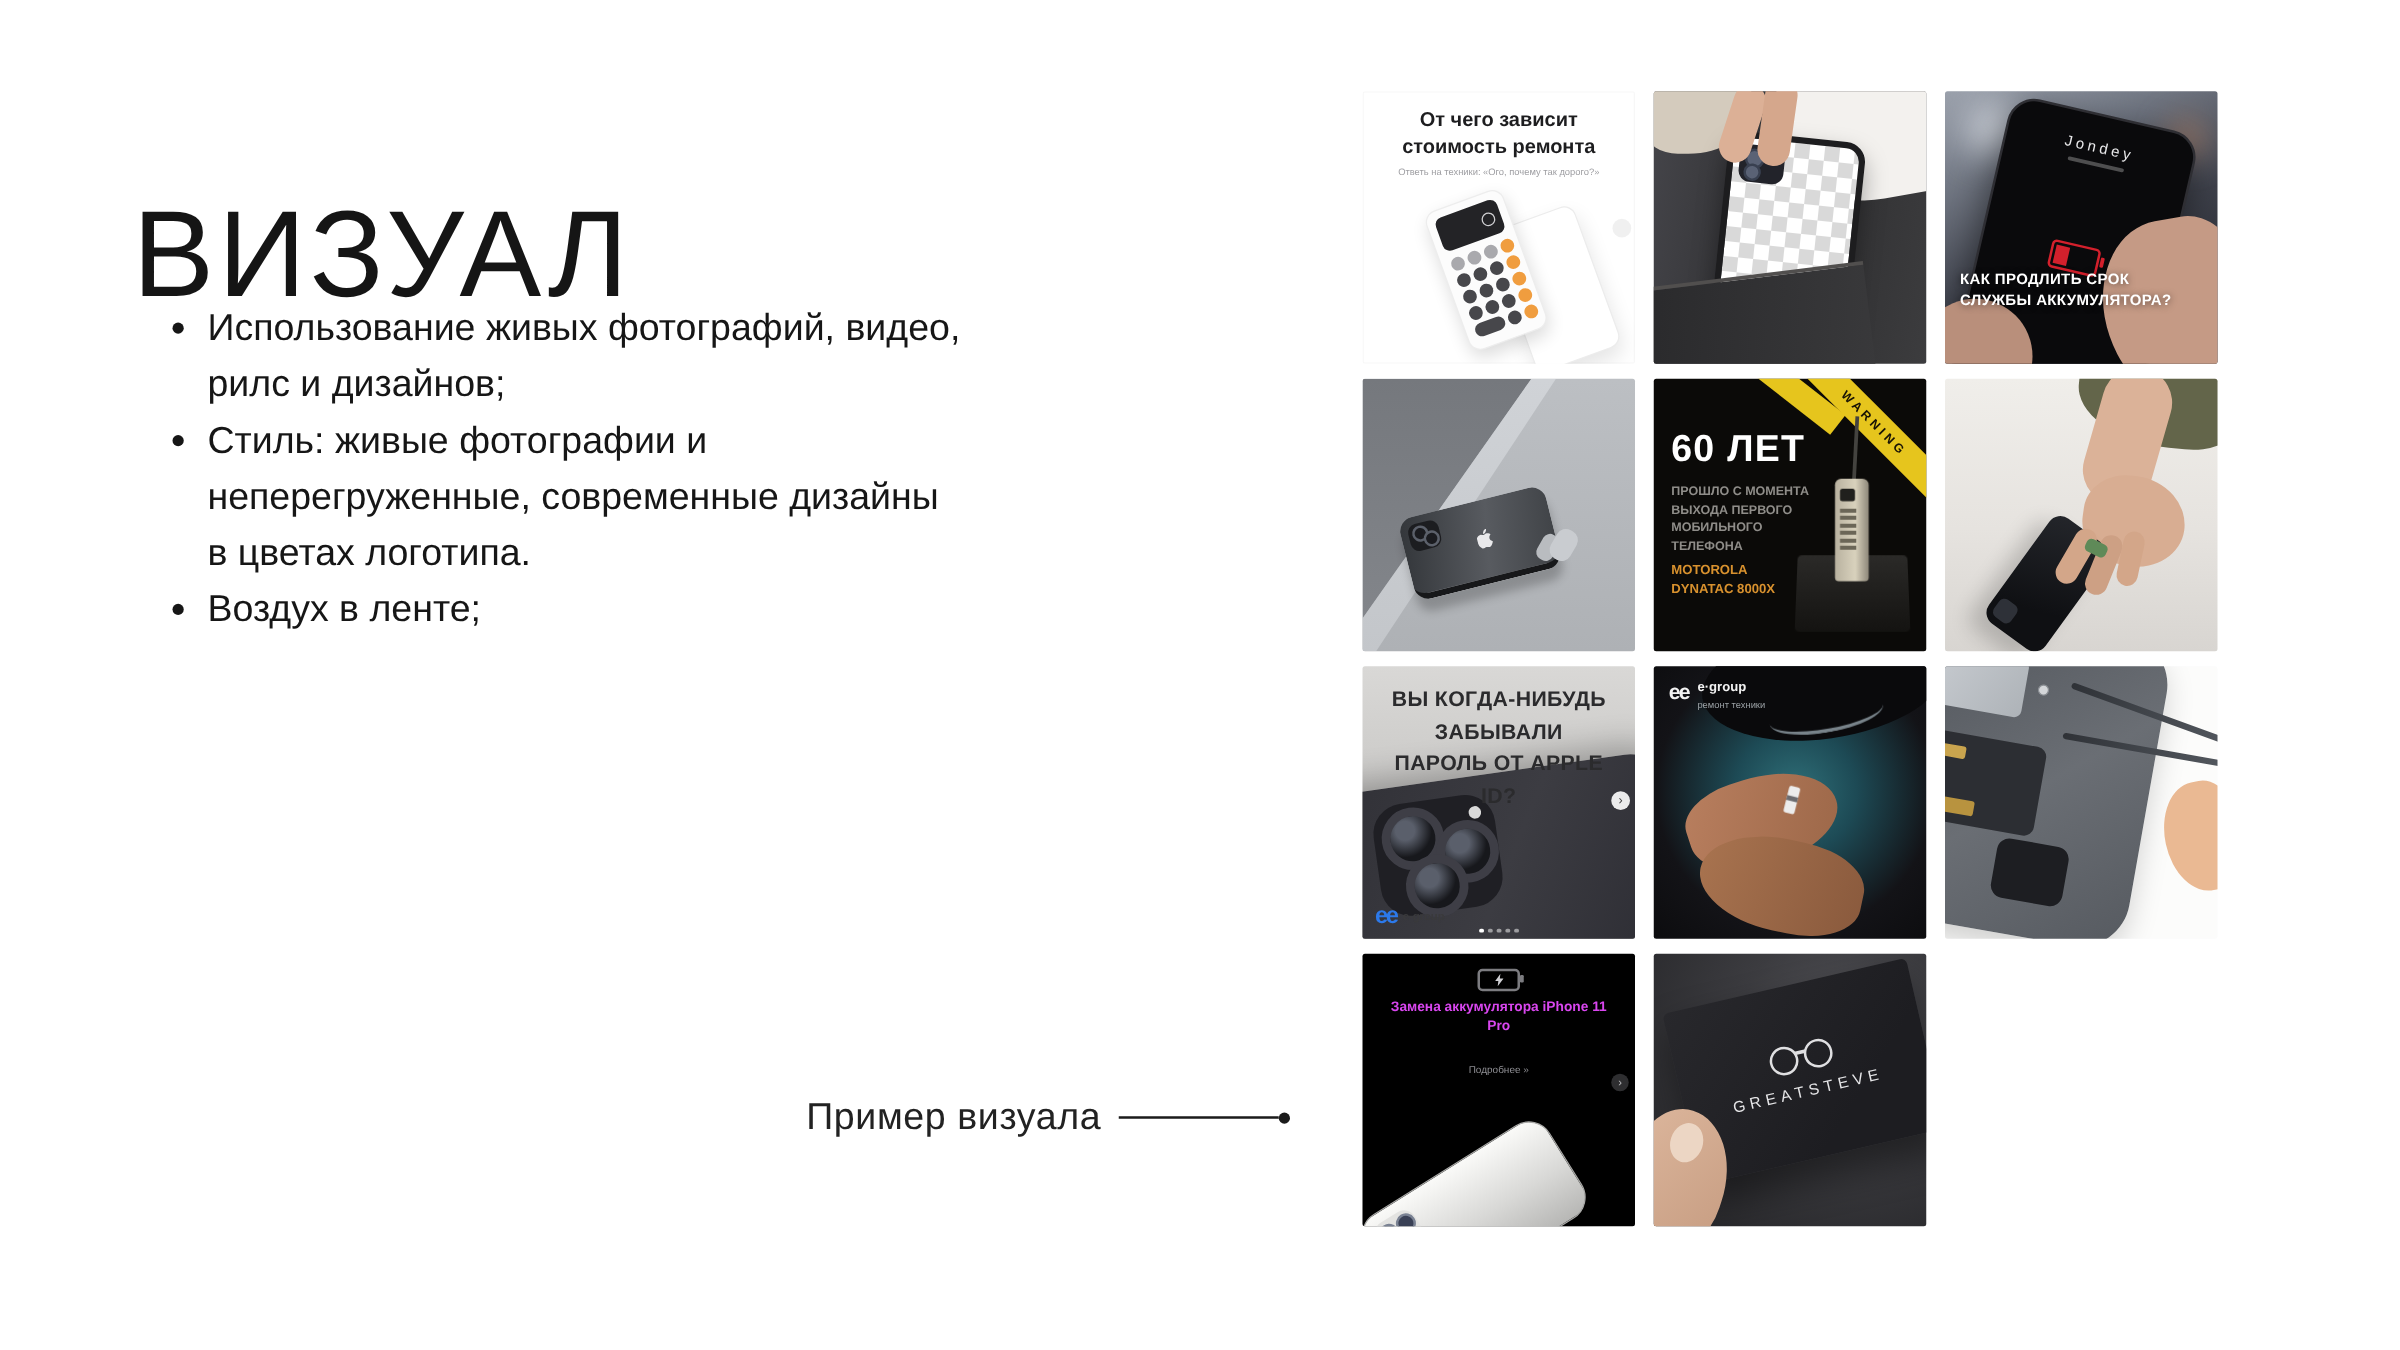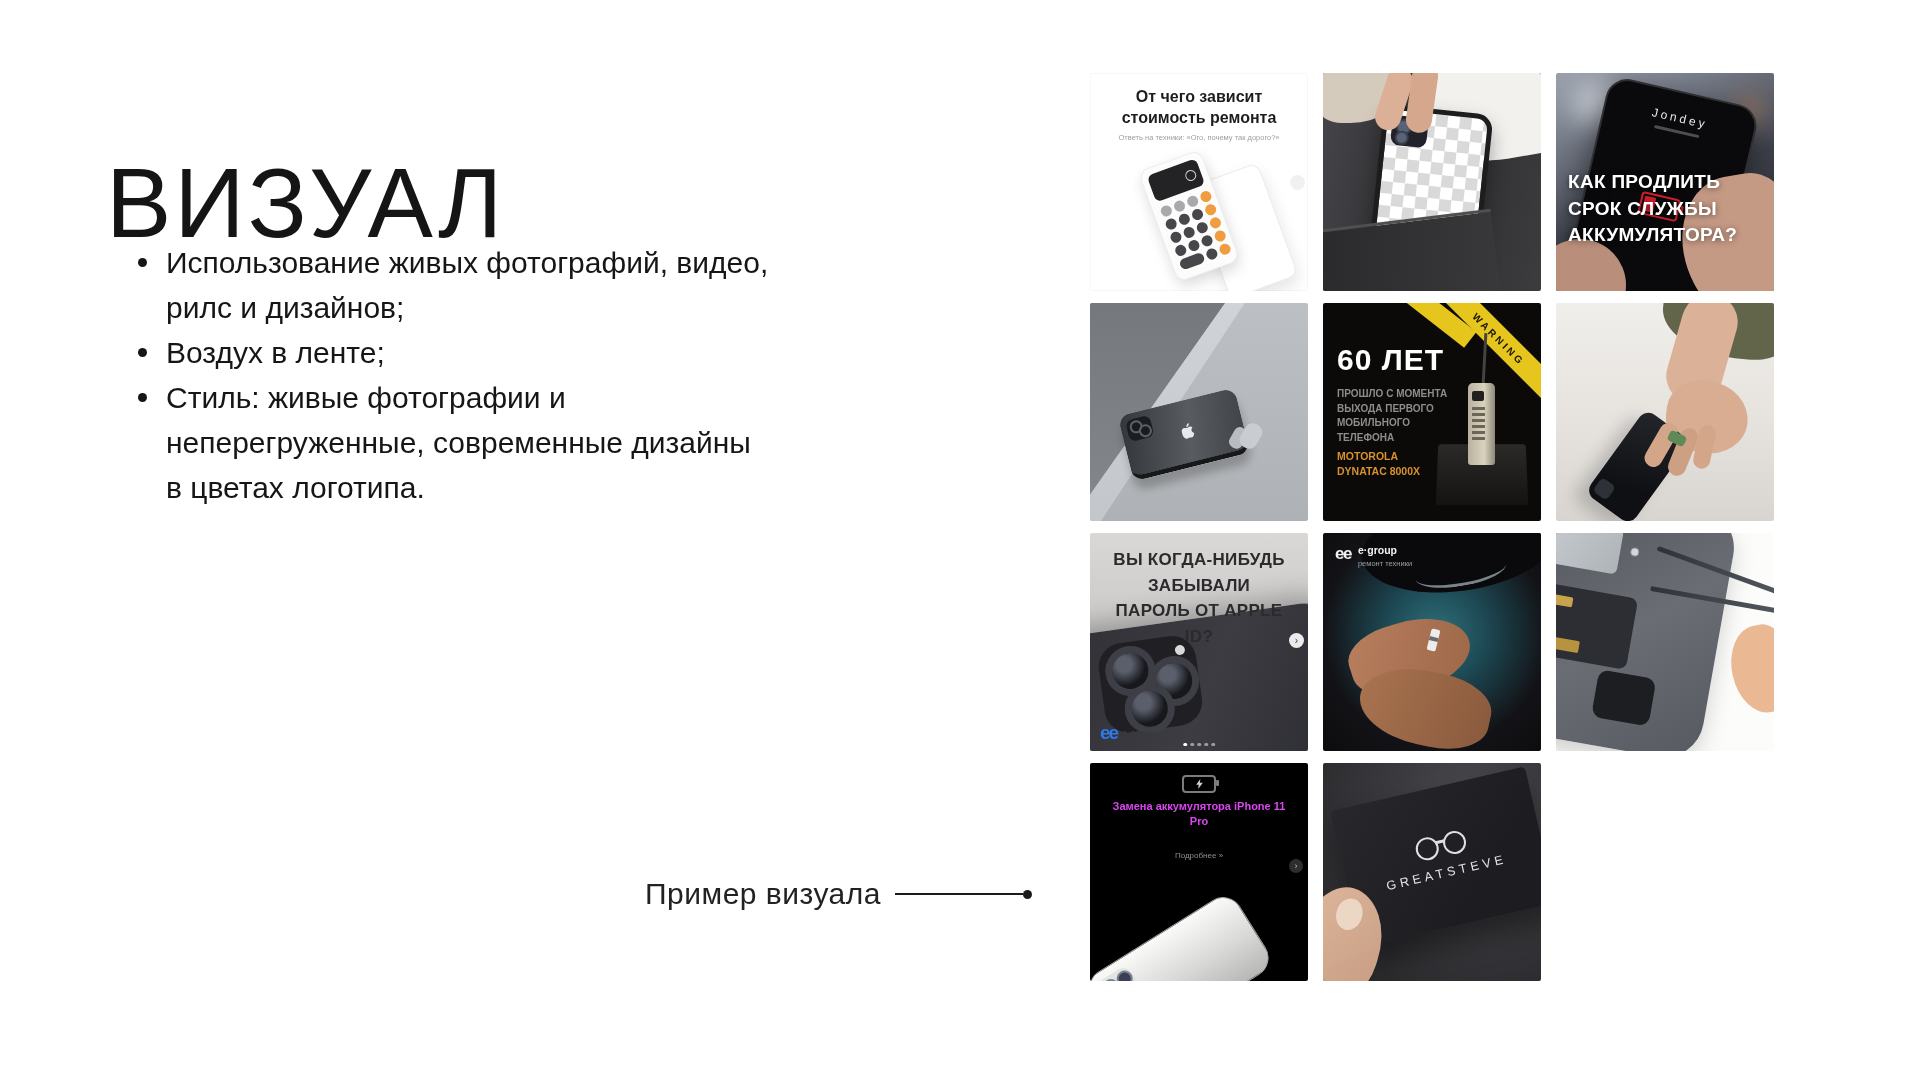--- a/index.html
+++ b/index.html
@@ -72,21 +72,21 @@
   .t3-bokeh2{right:4%;top:10%;width:32px;height:32px;background:#8b6f62;border-radius:50%;filter:blur(12px);}
   .t3-phone{left:26px;top:16px;width:150px;height:234px;background:#0a0a0c;border-radius:22px;
     transform:rotate(13deg);border:2px solid #2e2e33;box-shadow:0 14px 30px rgba(0,0,0,.5);}
   .t3-brand{margin-top:18px;text-align:center;color:#e9e9eb;font-size:12px;letter-spacing:3px;}
   .t3-brand-sub{width:46px;height:3px;background:rgba(255,255,255,.28);margin:5px auto 0;border-radius:2px;}
   .t3-batt{left:50%;top:104px;transform:translateX(-50%);width:36px;height:19px;border:2.5px solid #d3202c;border-radius:4px;position:absolute;}
   .t3-batt::before{content:"";position:absolute;left:2px;top:2px;bottom:2px;width:11px;background:#d3202c;}
   .t3-batt::after{content:"";position:absolute;right:-6px;top:4px;width:3.5px;height:8px;background:#d3202c;border-radius:1px;}
   .t3-hand1{right:-26px;bottom:-34px;width:116px;height:150px;background:#c59a85;border-radius:50% 40% 0 60%;transform:rotate(-10deg);}
   .t3-hand2{left:-22px;bottom:-40px;width:92px;height:92px;background:#b98f7b;border-radius:60%;}
-  .t3-head{left:12px;bottom:42px;width:196px;color:#fff;font-weight:700;font-size:19px;line-height:1.4;
+  .t3-head{left:12px;bottom:42px;width:196px;color:#fff;font-weight:700;font-size:12px;line-height:1.4;
     letter-spacing:.3px;text-shadow:0 1px 6px rgba(0,0,0,.55);z-index:5;}
 
   
   .t4{background:linear-gradient(180deg,#bcbfc3,#aeb1b5);}
   .t4-wall{inset:0;background:linear-gradient(180deg,#75787d,#84878c);clip-path:polygon(0 0,62% 0,0 88%);}
   .t4-edge{inset:0;background:linear-gradient(180deg,#d0d3d7,#c3c6ca);clip-path:polygon(62% 0,71% 0,5% 100%,0 100%,0 88%);}
   .t4-phone{left:34px;top:98px;width:120px;height:62px;border-radius:12px;transform:rotate(-14deg);
     background:linear-gradient(100deg,#33363a,#585b60 55%,#3f4246);border-bottom:5px solid #17181a;
     box-shadow:0 10px 8px rgba(0,0,0,.22);}
   .t4-cam{left:6px;top:6px;width:25px;height:22px;background:#1c1d20;border-radius:7px;}
@@ -219,22 +219,22 @@
     background:linear-gradient(120deg,#dcb69c,#c79d82);transform:rotate(18deg);z-index:2;}
   .t12-thumb::after{content:"";position:absolute;left:26px;top:10px;width:26px;height:32px;border-radius:50%;background:#ecd6c4;}
 </style>
 </head>
 <body>
 
 <h1 class="slide-title">ВИЗУАЛ</h1>
 
 <ul class="bullets">
   <li>Использование живых фотографий, видео, рилс и дизайнов;</li>
+  <li>Стиль: живые фотографии и неперегруженные, современные дизайны в цветах логотипа.</li>
   <li>Воздух в ленте;</li>
-  <li>Стиль: живые фотографии и неперегруженные, современные дизайны в цветах логотипа.</li>
 </ul>
 
 <div class="caption">
   <span class="caption-text">Пример визуала</span>
   <span class="caption-line"></span>
   <span class="caption-dot"></span>
 </div>
 
 <div class="grid">
 

